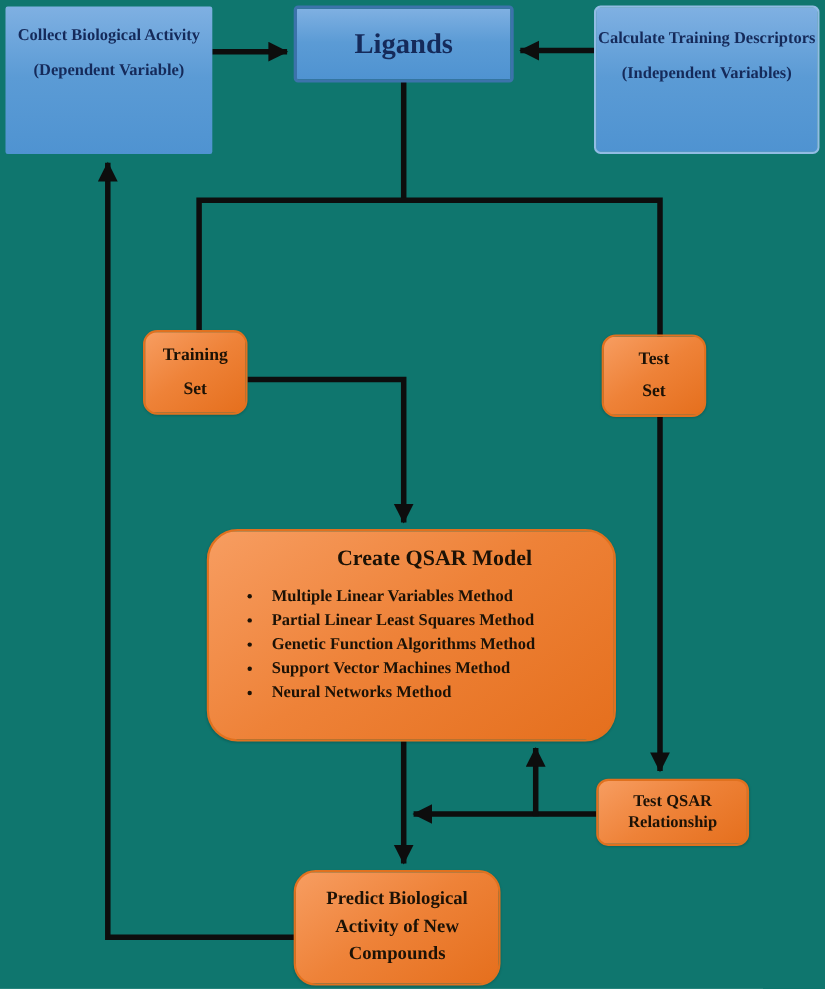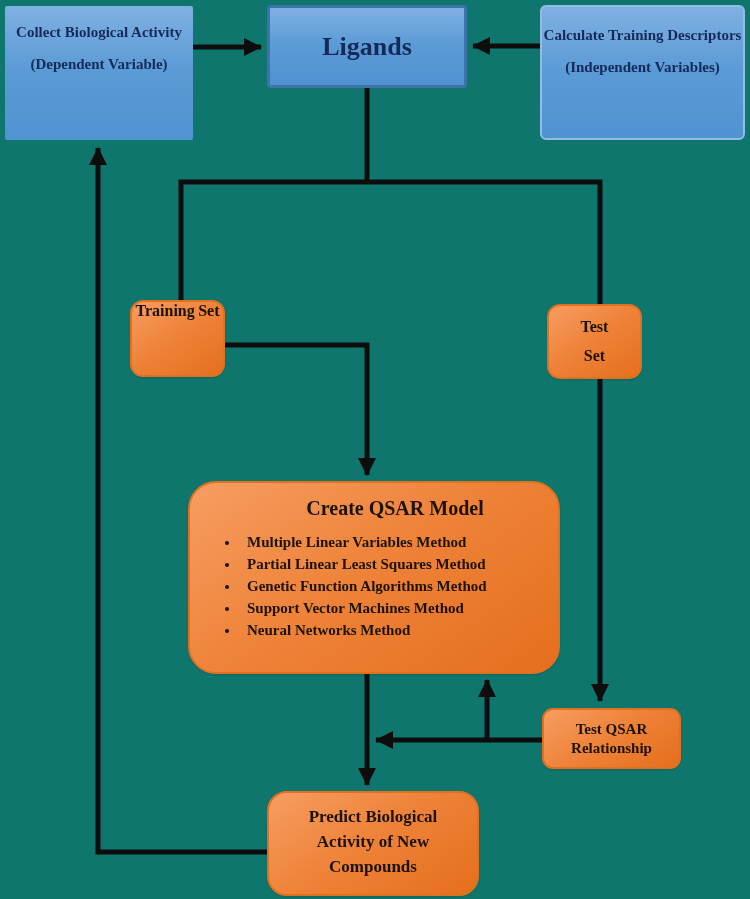--- a/index.html
+++ b/index.html
@@ -42,41 +42,41 @@
   
   .collect-box {
     left: 5px; top: 6px; width: 188px; height: 134px;
     border-radius: 2px;
     padding-top: 16px;
     font-size: 15px; line-height: 21px;
   }
   .collect-box .subtitle, .calculate-box .subtitle { margin-top: 11px; }
 
   .ligands-box {
-    left: 267px; top: 5px; width: 200px; height: 83px;
+    left: 267px; top: 5px; width: 200px; height: 70px;
     border: 3px solid #3c73ab;
     border-radius: 4px;
     font-size: 26px;
     display: flex; align-items: center; justify-content: center;
   }
 
   .calculate-box {
     left: 540px; top: 5px; width: 205px; height: 135px;
     border: 2px solid #92bce4;
     border-radius: 6px;
     padding-top: 18px;
     font-size: 15px; line-height: 21px;
   }
 
   
   .training-box {
     left: 130px; top: 300px; width: 95px; height: 77px;
     border-radius: 13px;
     font-size: 16px;
-    display: flex; 
+    display: flex; flex-direction: column;
     justify-content: space-evenly;
   }
   .test-box {
     left: 547px; top: 304px; width: 95px; height: 75px;
     border-radius: 13px;
     font-size: 16px;
     display: flex; flex-direction: column;
     justify-content: space-evenly;
   }
 
@@ -105,21 +105,21 @@
 
   
   .test-rel-box {
     left: 542px; top: 708px; width: 139px; height: 61px;
     border-radius: 11px;
     font-size: 15px; line-height: 19px;
     display: flex; flex-direction: column;
     justify-content: center;
   }
   .predict-box {
-    left: 267px; top: 791px; width: 212px; height: 105px;
+    left: 267px; top: 791px; width: 188px; height: 105px;
     border-radius: 20px;
     font-size: 17px; line-height: 25px;
     padding: 11px 14px 0 14px;
   }
 </style>
 </head>
 <body>
 
 <div class="canvas">
 

